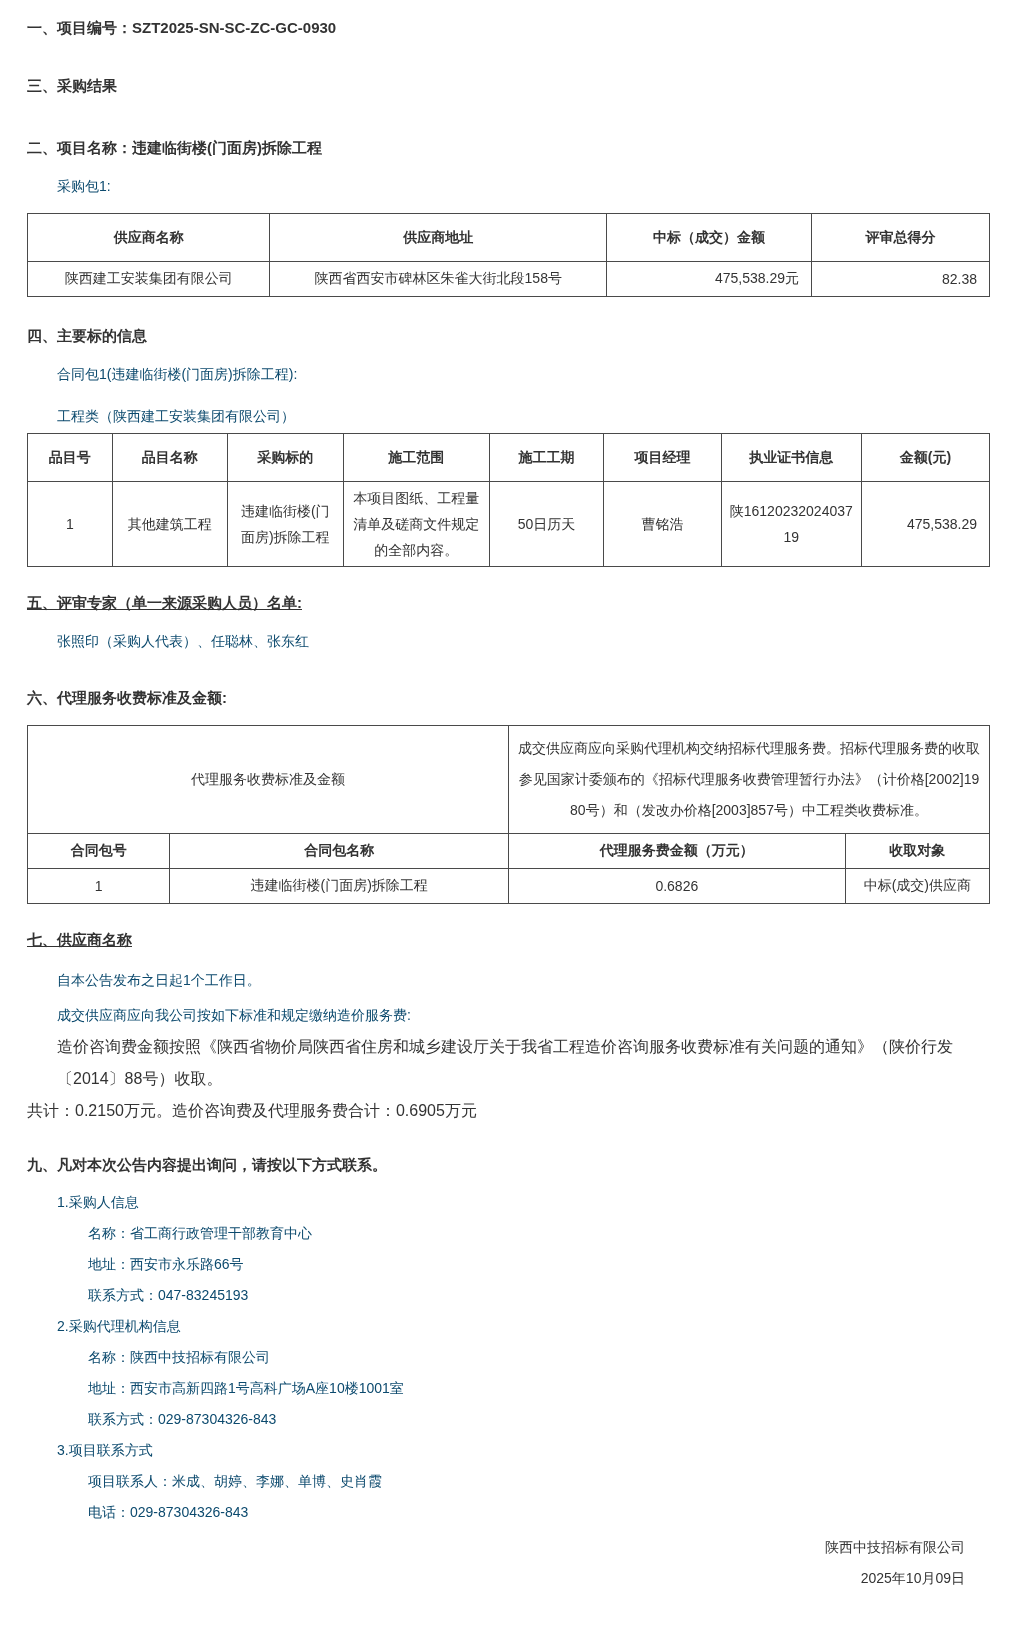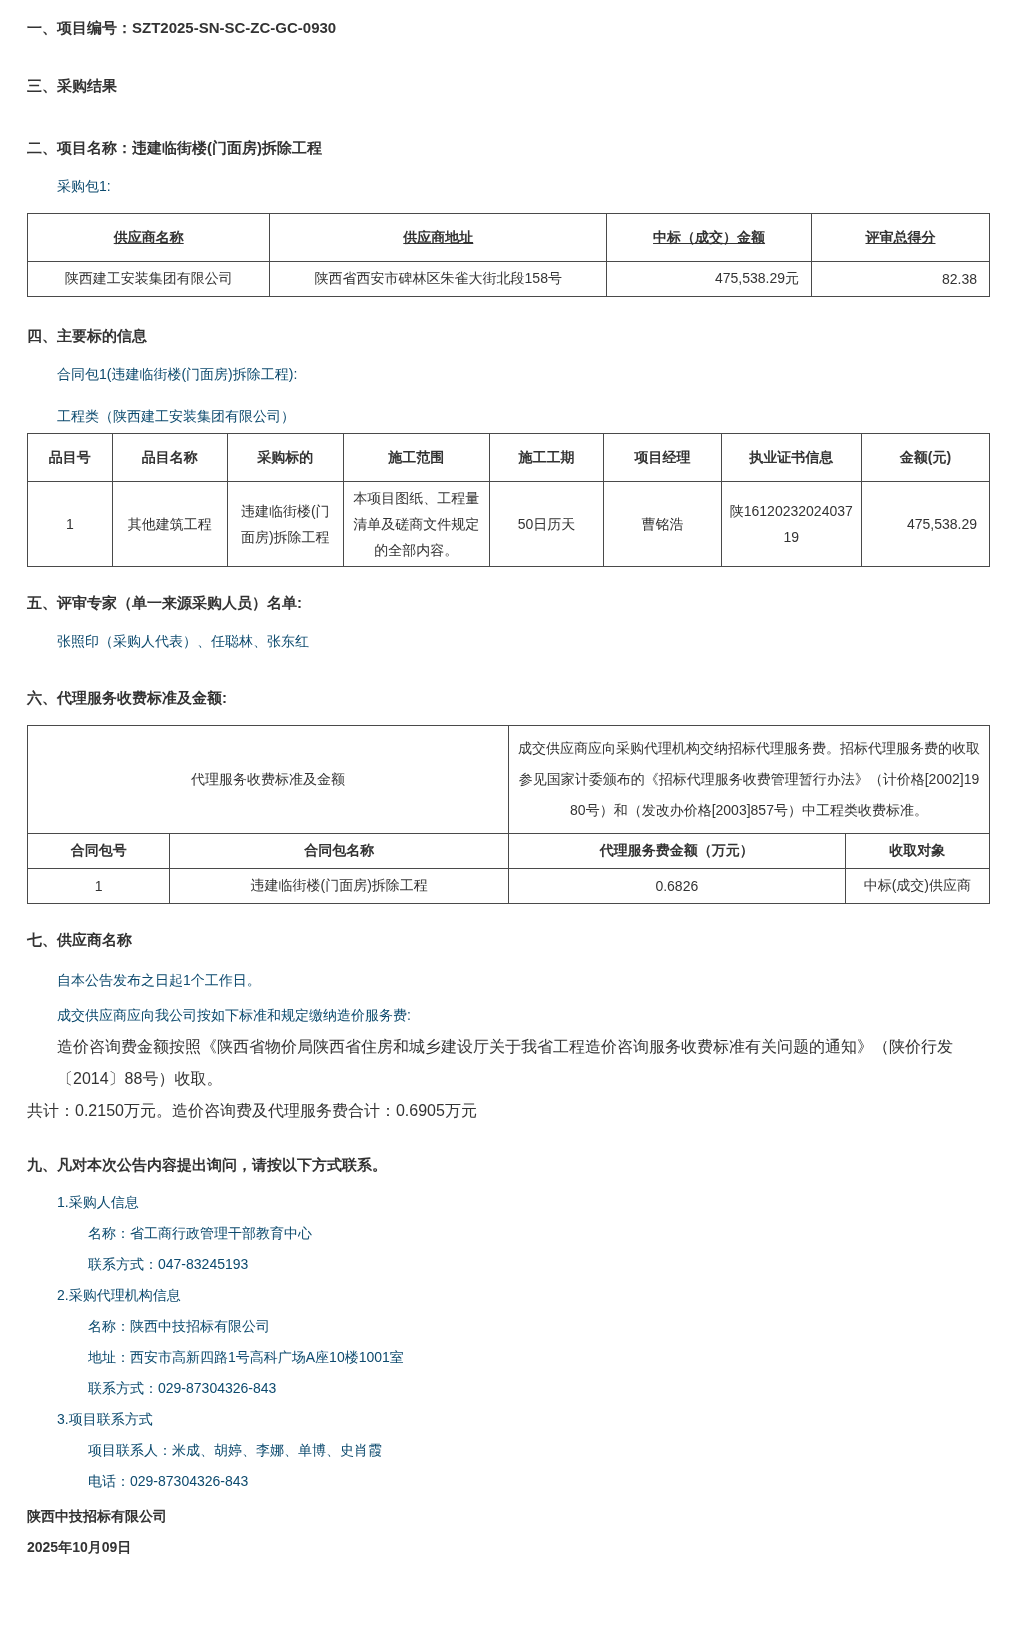--- a/index.html
+++ b/index.html
@@ -4,39 +4,39 @@
 <style>
   html,body{margin:0;padding:0;background:#ffffff;}
   body{width:1025px;min-height:1626px;font-family:"Liberation Sans","DejaVu Sans",sans-serif;color:#333;}
   .page{padding:12px 35px 10px 27px;}
   .h{font-weight:700;font-size:15px;line-height:32px;color:#333;white-space:nowrap;}
   .line{font-size:14px;line-height:32px;color:#0c4a6e;white-space:nowrap;}
   .wrapline{font-size:16px;line-height:32px;color:#333;}
   .ind1{padding-left:30px;}
   .ind2{padding-left:61px;}
   .mt30{margin-top:30px;} .mt26{margin-top:26px;} .mt25{margin-top:25px;}
-  .mt23{margin-top:23px;} .mt22{margin-top:22px;} .mt20{margin-top:20px;}
+  .mt23{margin-top:23px;} .mt22{margin-top:22px;} .mt20{margin-top:20px;text-decoration:underline;}
   .mt11{margin-top:11px;} .mt10{margin-top:10px;} .mt8{margin-top:8px;}
   .mt6{margin-top:6px;} .mt4{margin-top:4px;} .mt3{margin-top:3px;} .mt1{margin-top:1px;}
   table{width:963px;border-collapse:collapse;table-layout:fixed;}
   th,td{border:1px solid #4a4a4a;font-size:14px;color:#333;word-break:break-all;box-sizing:border-box;padding:0;}
   th{font-weight:700;text-align:center;vertical-align:middle;}
   td{text-align:center;vertical-align:middle;}
-  .t1 th{height:48px;text-decoration:underline;}
+  .t1 th{height:48px;}
   .t1 td{height:35px;}
   .t1 td.num{text-align:right;padding-right:12px;}
   .t2 th{height:48px;padding:0 4px;}
   .t2 td{height:84px;padding:3px 8px;line-height:26px;}
   .t2 td.num{text-align:right;padding-right:12px;}
   .t3 td.mergeL{height:108px;font-size:14px;}
   .t3 td.mergeR{height:108px;padding:4px 8px;line-height:31px;}
   .t3 th{height:35px;}
   .t3 td.r2{height:35px;}
   .grp .line{line-height:31px;}
-  .footer{font-size:14px;line-height:31px;text-align:left;padding-right:25px;color:#333;white-space:nowrap;font-weight:bold;}
+  .footer{font-size:14px;line-height:31px;text-align:right;padding-right:25px;color:#333;white-space:nowrap;}
 </style>
 </head>
 <body>
 
 <div class="page">
 
   <div class="h">一、项目编号：SZT2025-SN-SC-ZC-GC-0930</div>
 
   <div class="h mt26">三、采购结果</div>
 
@@ -141,20 +141,21 @@
   <div class="line ind1 mt8">自本公告发布之日起1个工作日。</div>
 
   <div class="line ind1 mt3">成交供应商应向我公司按如下标准和规定缴纳造价服务费:</div>
   <div class="wrapline ind1">造价咨询费金额按照《陕西省物价局陕西省住房和城乡建设厅关于我省工程造价咨询服务收费标准有关问题的通知》（陕价行发〔2014〕88号）收取。</div>
   <div class="wrapline">共计：0.2150万元。造价咨询费及代理服务费合计：0.6905万元</div>
 
   <div class="h mt22">九、凡对本次公告内容提出询问，请按以下方式联系。</div>
   <div class="grp">
     <div class="line ind1 mt6">1.采购人信息</div>
     <div class="line ind2">名称：省工商行政管理干部教育中心</div>
+    <div class="line ind2">地址：西安市永乐路66号</div>
     <div class="line ind2">联系方式：047-83245193</div>
     <div class="line ind1">2.采购代理机构信息</div>
     <div class="line ind2">名称：陕西中技招标有限公司</div>
     <div class="line ind2">地址：西安市高新四路1号高科广场A座10楼1001室</div>
     <div class="line ind2">联系方式：029-87304326-843</div>
     <div class="line ind1">3.项目联系方式</div>
     <div class="line ind2">项目联系人：米成、胡婷、李娜、单博、史肖霞</div>
     <div class="line ind2">电话：029-87304326-843</div>
   </div>
 

